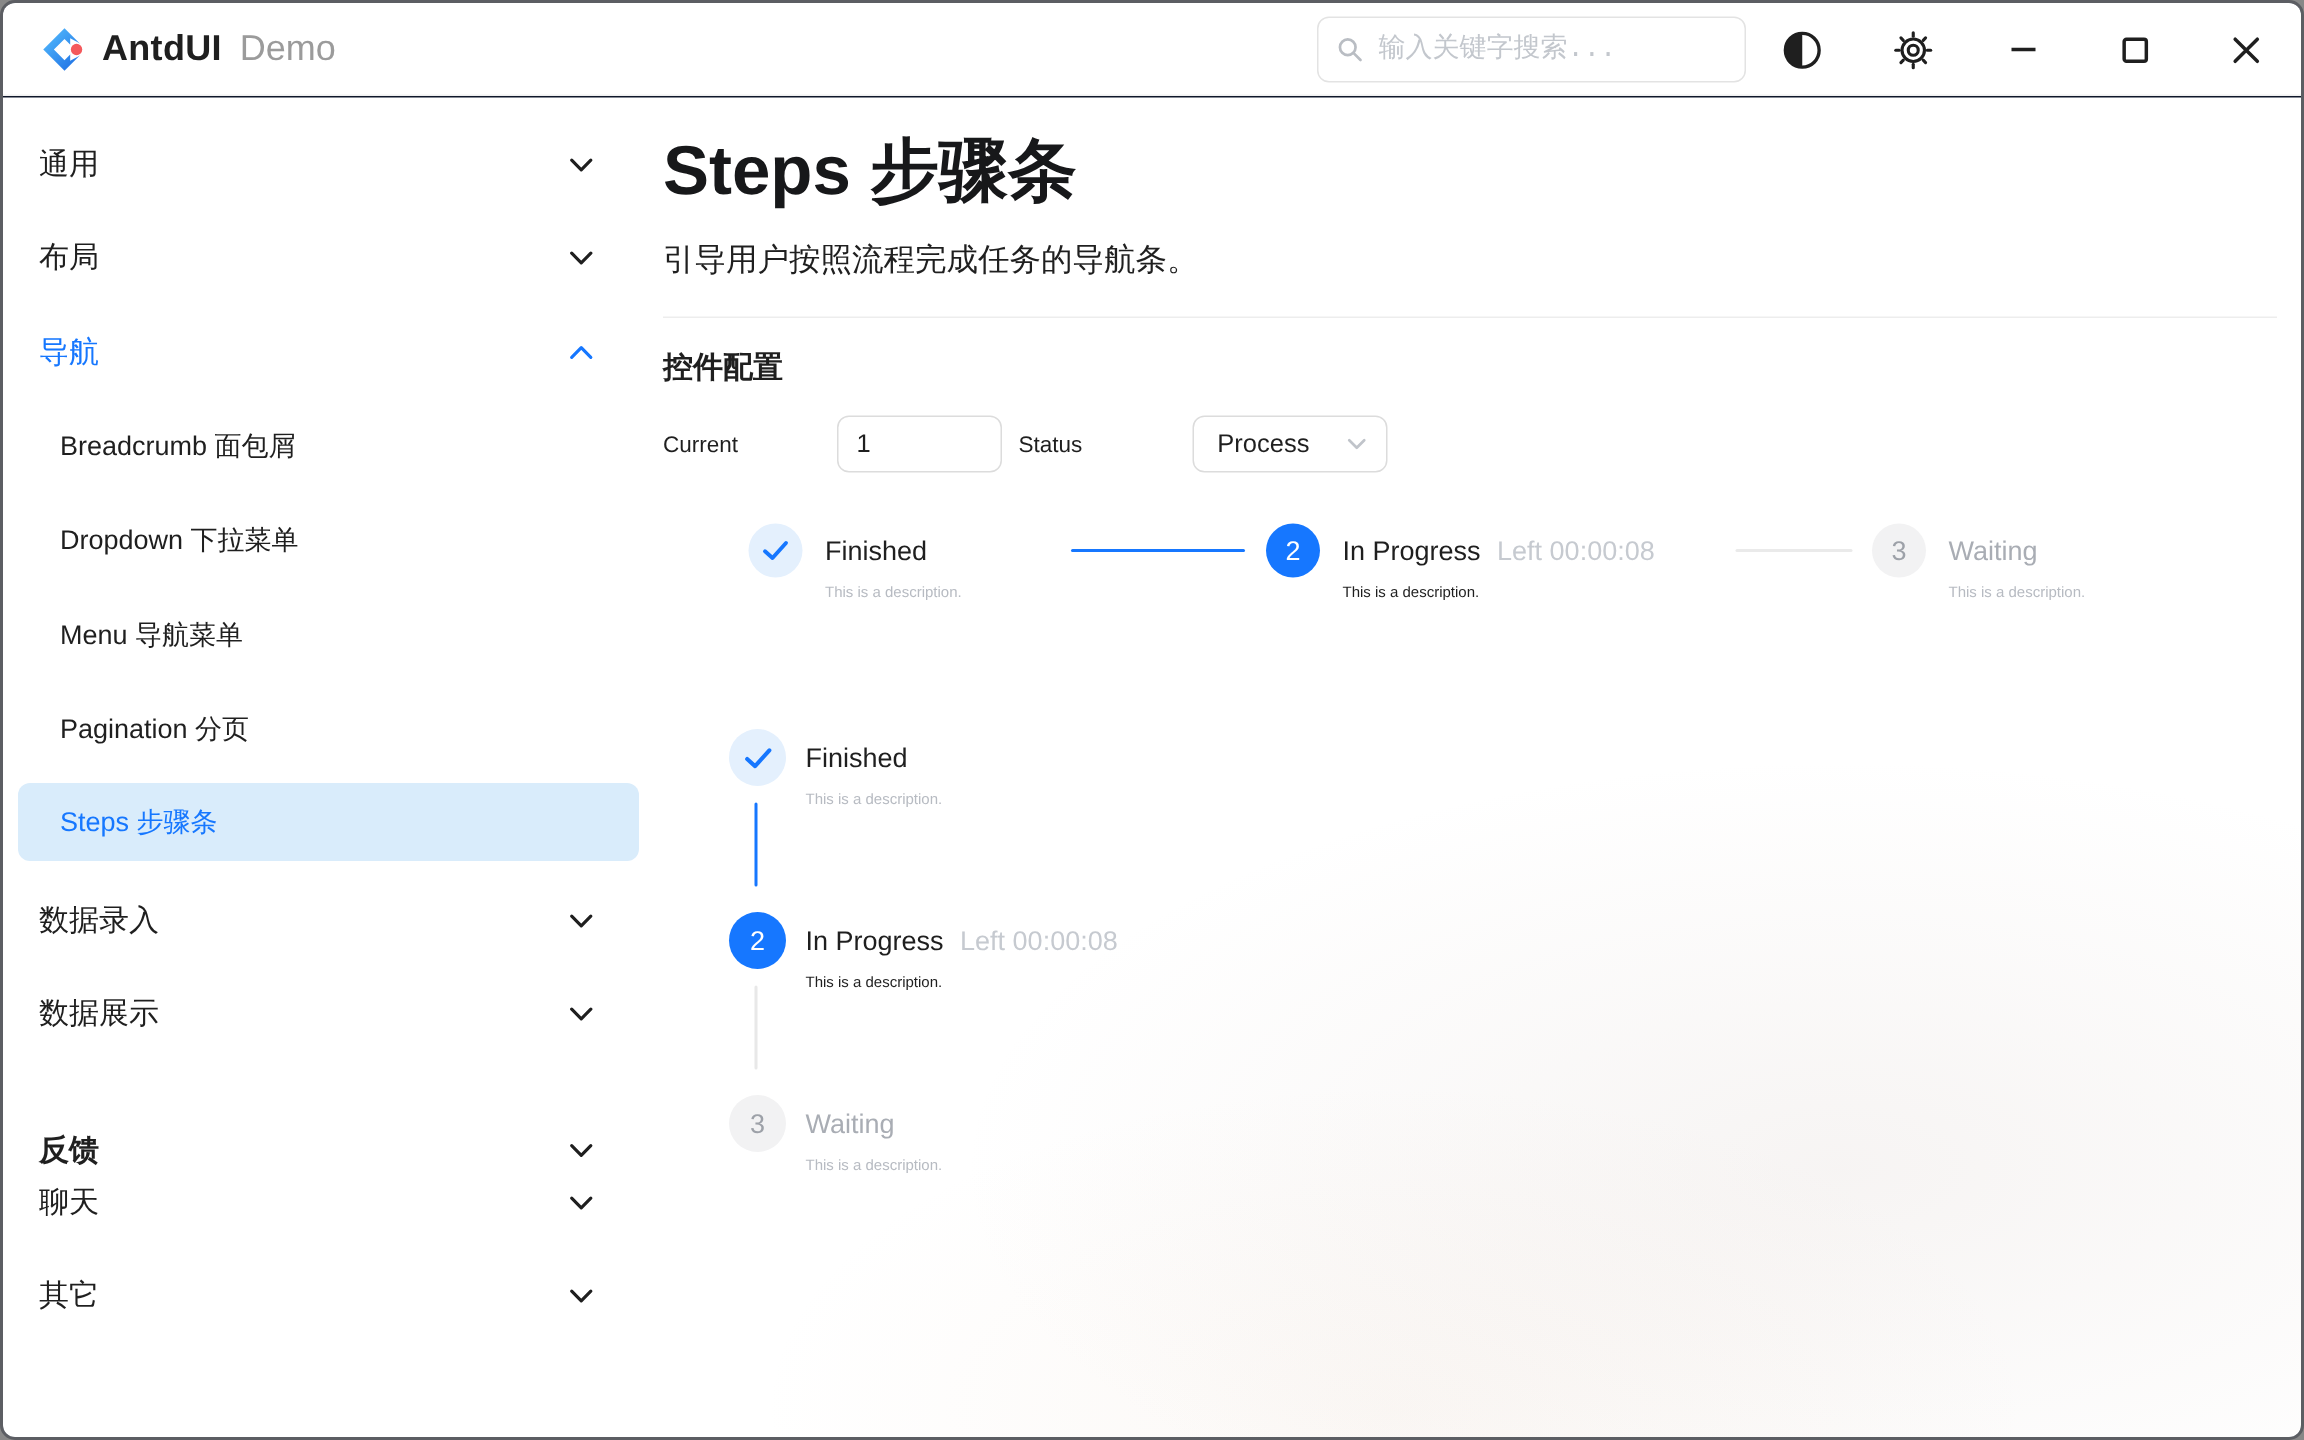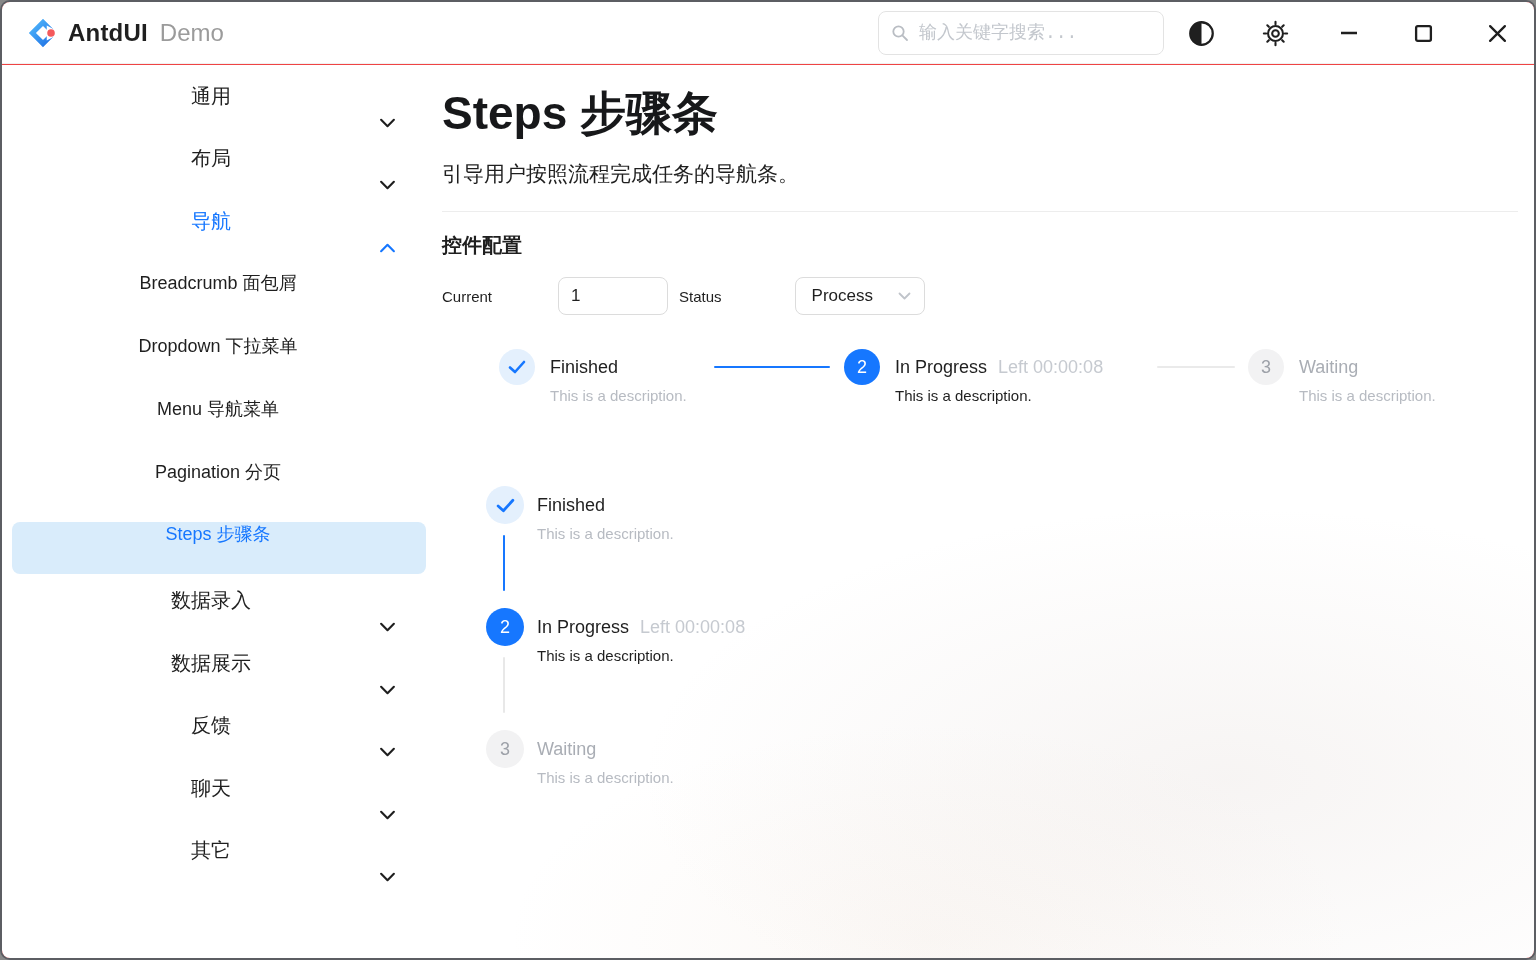--- a/index.html
+++ b/index.html
@@ -2,37 +2,37 @@
 <html><head>
 <meta charset="utf-8">
 <style>
   * { box-sizing: border-box; }
   html,body { margin:0; padding:0; }
   body {
     width:1536px; height:960px; position:relative;
     font-family:"Liberation Sans", sans-serif; color:#1f1f1f; background:#888;
   }
   .window {
-    position:absolute; inset:0; background:#ef4444;
+    position:absolute; inset:0; background:#0f172a;
     border:2px solid #5c5e63; border-radius:10px; overflow:hidden;
   }
   
   .titlebar { position:absolute; top:0; left:0; right:0; height:62px; background:#fff; border-bottom:1px solid #f1f1f1; z-index:5; }
   .logo { position:absolute; left:24px; top:14px; width:34px; height:34px; }
   .brand-wrap { position:absolute; left:66px; top:0; height:62px; display:flex; align-items:center; }
   .brand { font-size:24px; font-weight:600; color:#1f1f1f; letter-spacing:0.2px; }
   .mode { margin-left:12px; font-size:24px; font-weight:400; color:#9b9b9b; }
   .search { position:absolute; left:876px; top:9px; width:286px; height:44px; border:1px solid #e3e3e3; border-radius:8px; display:flex; align-items:center; padding:0 12px; gap:8px; background:#fff; }
   .search input { border:none; outline:none; flex:1; min-width:0; font-size:18px; color:#333; font-family:Liberation Mono, monospace; background:transparent; }
   .search input::placeholder { color:#c3c7cd; }
   .tb-actions { position:absolute; right:0; top:0; height:62px; display:flex; }
   .tb-btn { width:74px; height:62px; display:flex; align-items:center; justify-content:center; cursor:default; }
   
   .sidebar { position:absolute; top:63px; left:0; width:432px; bottom:0; background:#fff; }
-  .side-item { position:absolute; left:10px; right:8px; height:52px; display:flex; align-items:center; border-radius:8px; cursor:default;flex-direction:column; }
+  .side-item { position:absolute; left:10px; right:8px; height:52px; display:flex; align-items:center; border-radius:8px; cursor:default; }
   .side-item.group { padding:0 30px 0 14px; font-size:20px; }
   .side-item.child { padding:0 30px 0 28px; font-size:18px; }
   .side-item .chev { margin-left:auto; flex:none; }
   .side-item.active { color:#1677ff; }
   .side-item.selected { background:#d9ecfb; color:#1677ff; }
   
   .main {
     position:absolute; left:432px; top:63px; right:0; bottom:0;
     background:
       radial-gradient(900px 420px at 72% 80%, rgba(203,188,182,0.16), rgba(255,255,255,0) 65%),
@@ -51,21 +51,21 @@
   
   .step-circle { flex:none; border-radius:50%; display:flex; align-items:center; justify-content:center; font-size:18px; }
   .finish  .step-circle { background:#e4f0fd; color:#1677ff; }
   .process .step-circle { background:#1677ff; color:#fff; }
   .wait    .step-circle { background:#f2f2f3; color:#9da1a8; }
   .step-texts { padding-top:7px; }
   .step-title-row { display:flex; gap:11px; align-items:baseline; font-size:18px; line-height:22px; white-space:nowrap; }
   .step-title { color:#1f1f1f; }
   .wait .step-title { color:#a9adb4; }
   .step-timer { font-size:18px; color:#c6cad0; }
-  .step-desc { margin-top:8px; font-size:15px; line-height:20px; color:#b7bbc2; white-space:nowrap; }
+  .step-desc { margin-top:8px; font-size:10px; line-height:20px; color:#b7bbc2; white-space:nowrap; }
   .process .step-desc { color:#1f1f1f; }
   
   .h-steps { position:absolute; left:8px; top:284px; right:0; height:90px; }
   .h-step { position:absolute; top:0; display:flex; gap:15px; }
   .h-step .step-circle { width:36px; height:36px; }
   .h-conn { position:absolute; top:17px; height:2px; border-radius:1px; }
   .h-conn.blue { left:272px; width:116px; background:#1677ff; }
   .h-conn.gray { left:715px; width:78px;  background:#eaeaea; }
   
   .v-steps { position:absolute; left:8px; top:421px; width:640px; height:420px; }
@@ -197,21 +197,21 @@
       <span class="chev"><svg width="17" height="10" viewBox="0 0 16 9" fill="none" stroke="#1f1f1f" stroke-width="2" stroke-linecap="round" stroke-linejoin="round">
             <polyline points="2,1.5 8,7.5 14,1.5"></polyline>
           </svg></span>
     </div>
     <div class="side-item group" style="top:584px;justify-content:center;">
       <span>数据展示</span>
       <span class="chev"><svg width="17" height="10" viewBox="0 0 16 9" fill="none" stroke="#1f1f1f" stroke-width="2" stroke-linecap="round" stroke-linejoin="round">
             <polyline points="2,1.5 8,7.5 14,1.5"></polyline>
           </svg></span>
     </div>
-    <div class="side-item group" style="top:647px;">
+    <div class="side-item group" style="top:675px;font-weight:bold;">
       <span>反馈</span>
       <span class="chev"><svg width="17" height="10" viewBox="0 0 16 9" fill="none" stroke="#1f1f1f" stroke-width="2" stroke-linecap="round" stroke-linejoin="round">
             <polyline points="2,1.5 8,7.5 14,1.5"></polyline>
           </svg></span>
     </div>
     <div class="side-item group" style="top:710px;">
       <span>聊天</span>
       <span class="chev"><svg width="17" height="10" viewBox="0 0 16 9" fill="none" stroke="#1f1f1f" stroke-width="2" stroke-linecap="round" stroke-linejoin="round">
             <polyline points="2,1.5 8,7.5 14,1.5"></polyline>
           </svg></span>

